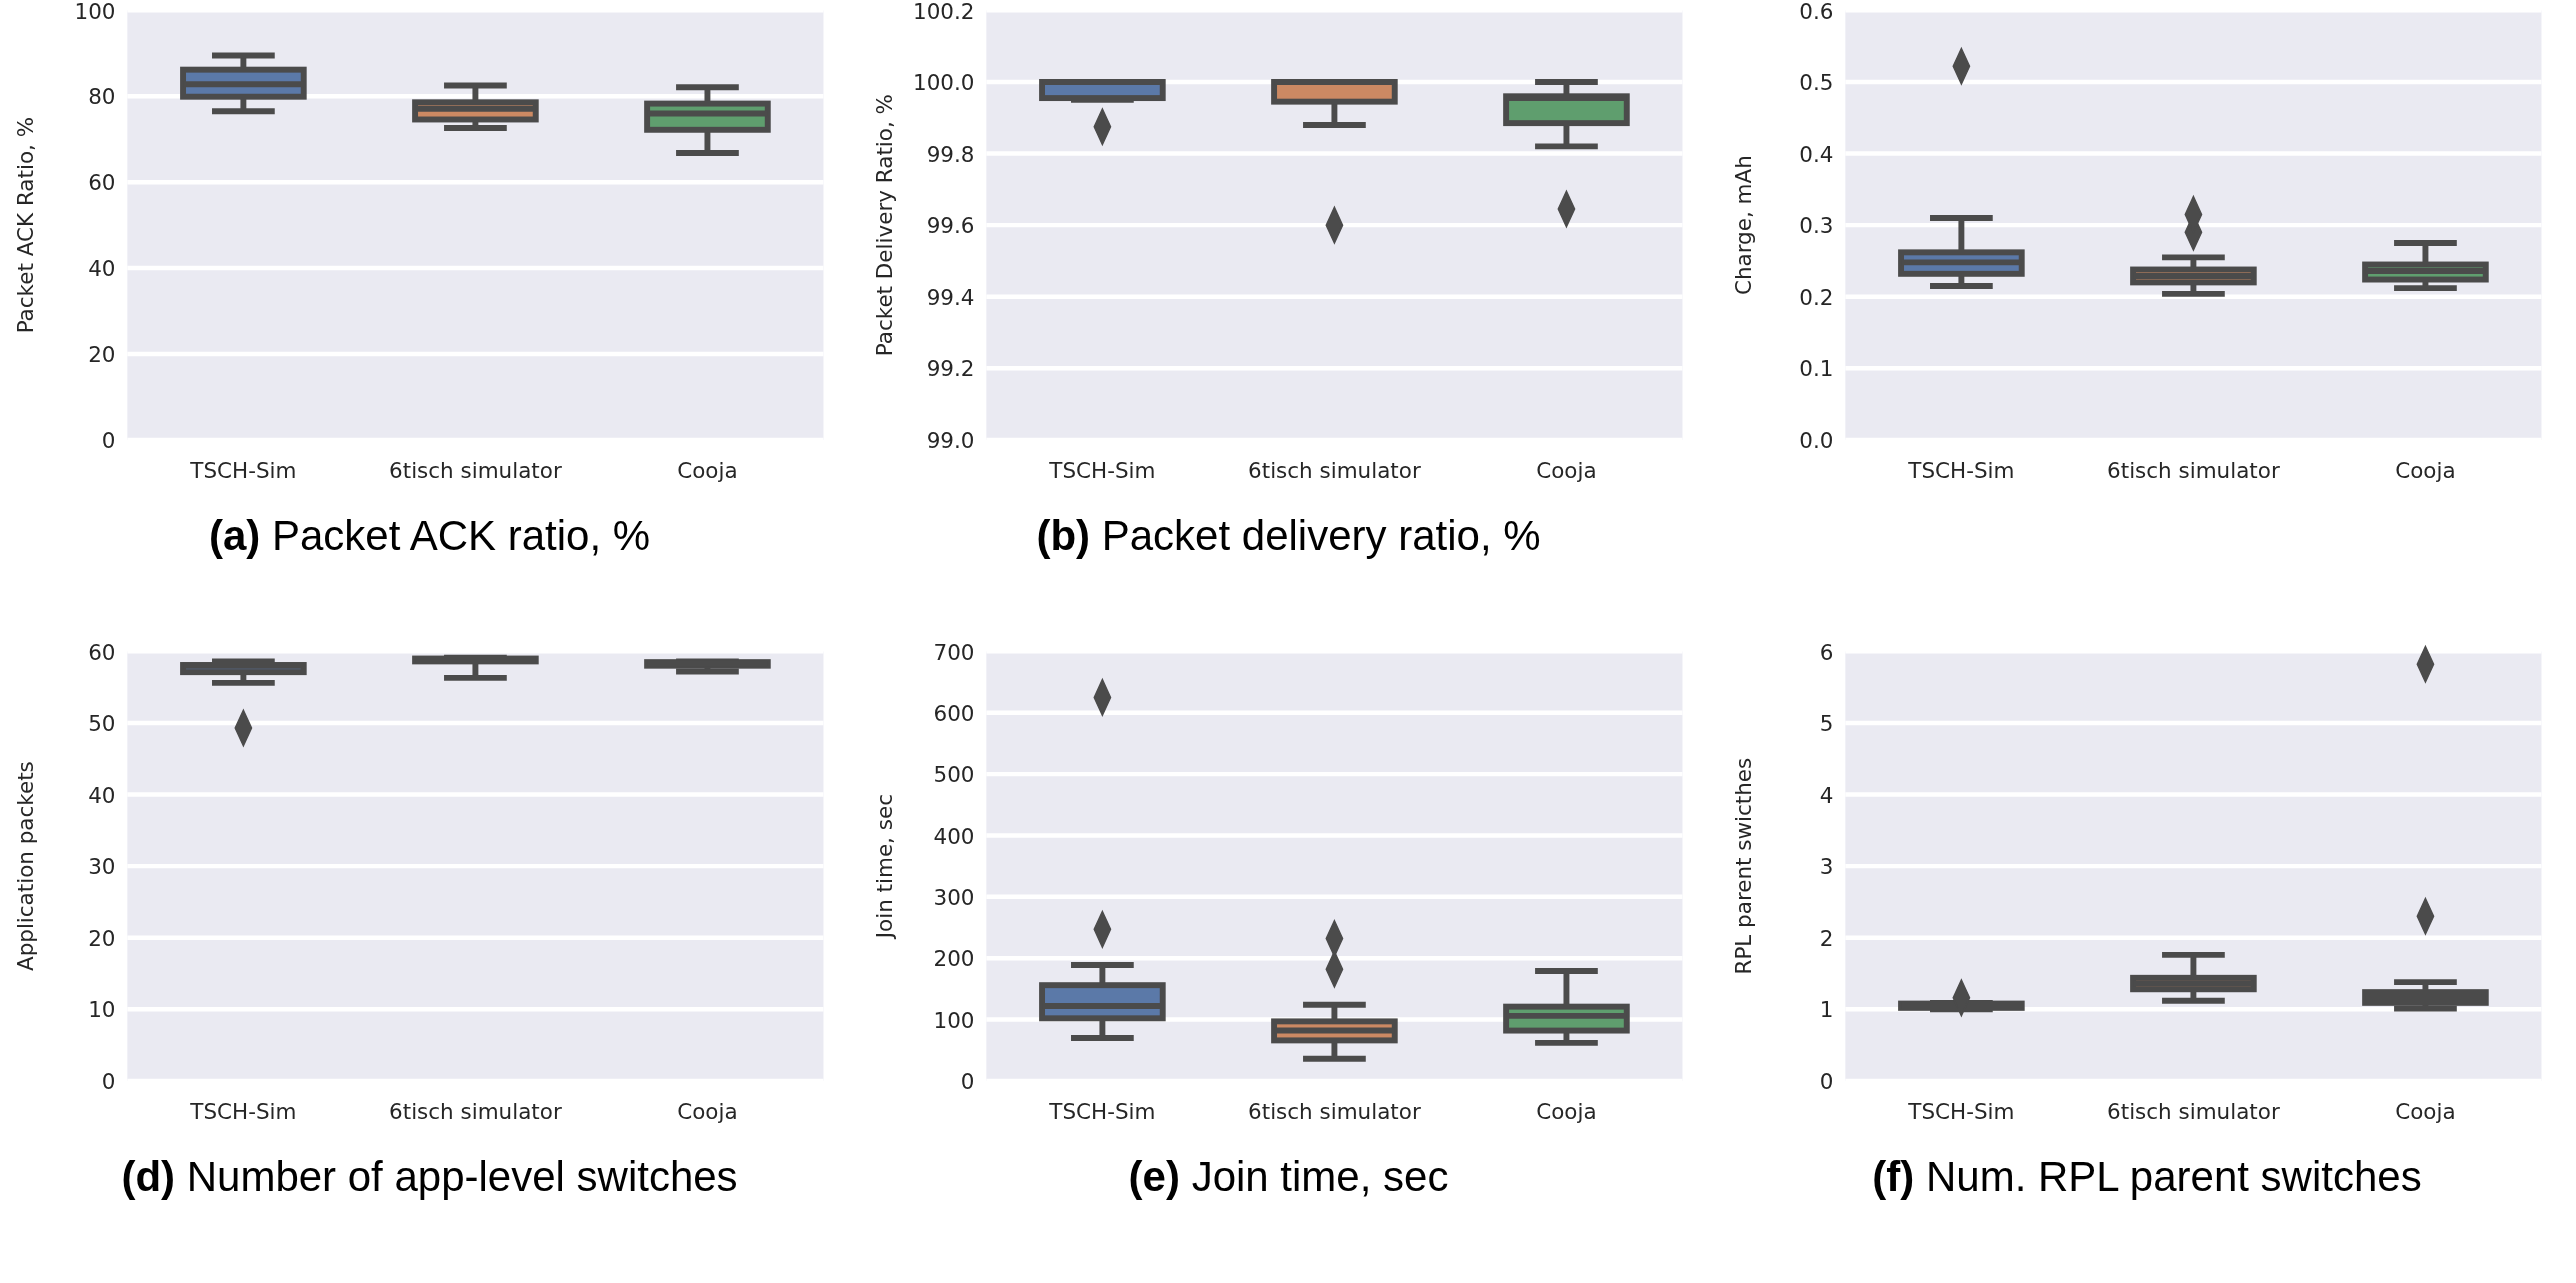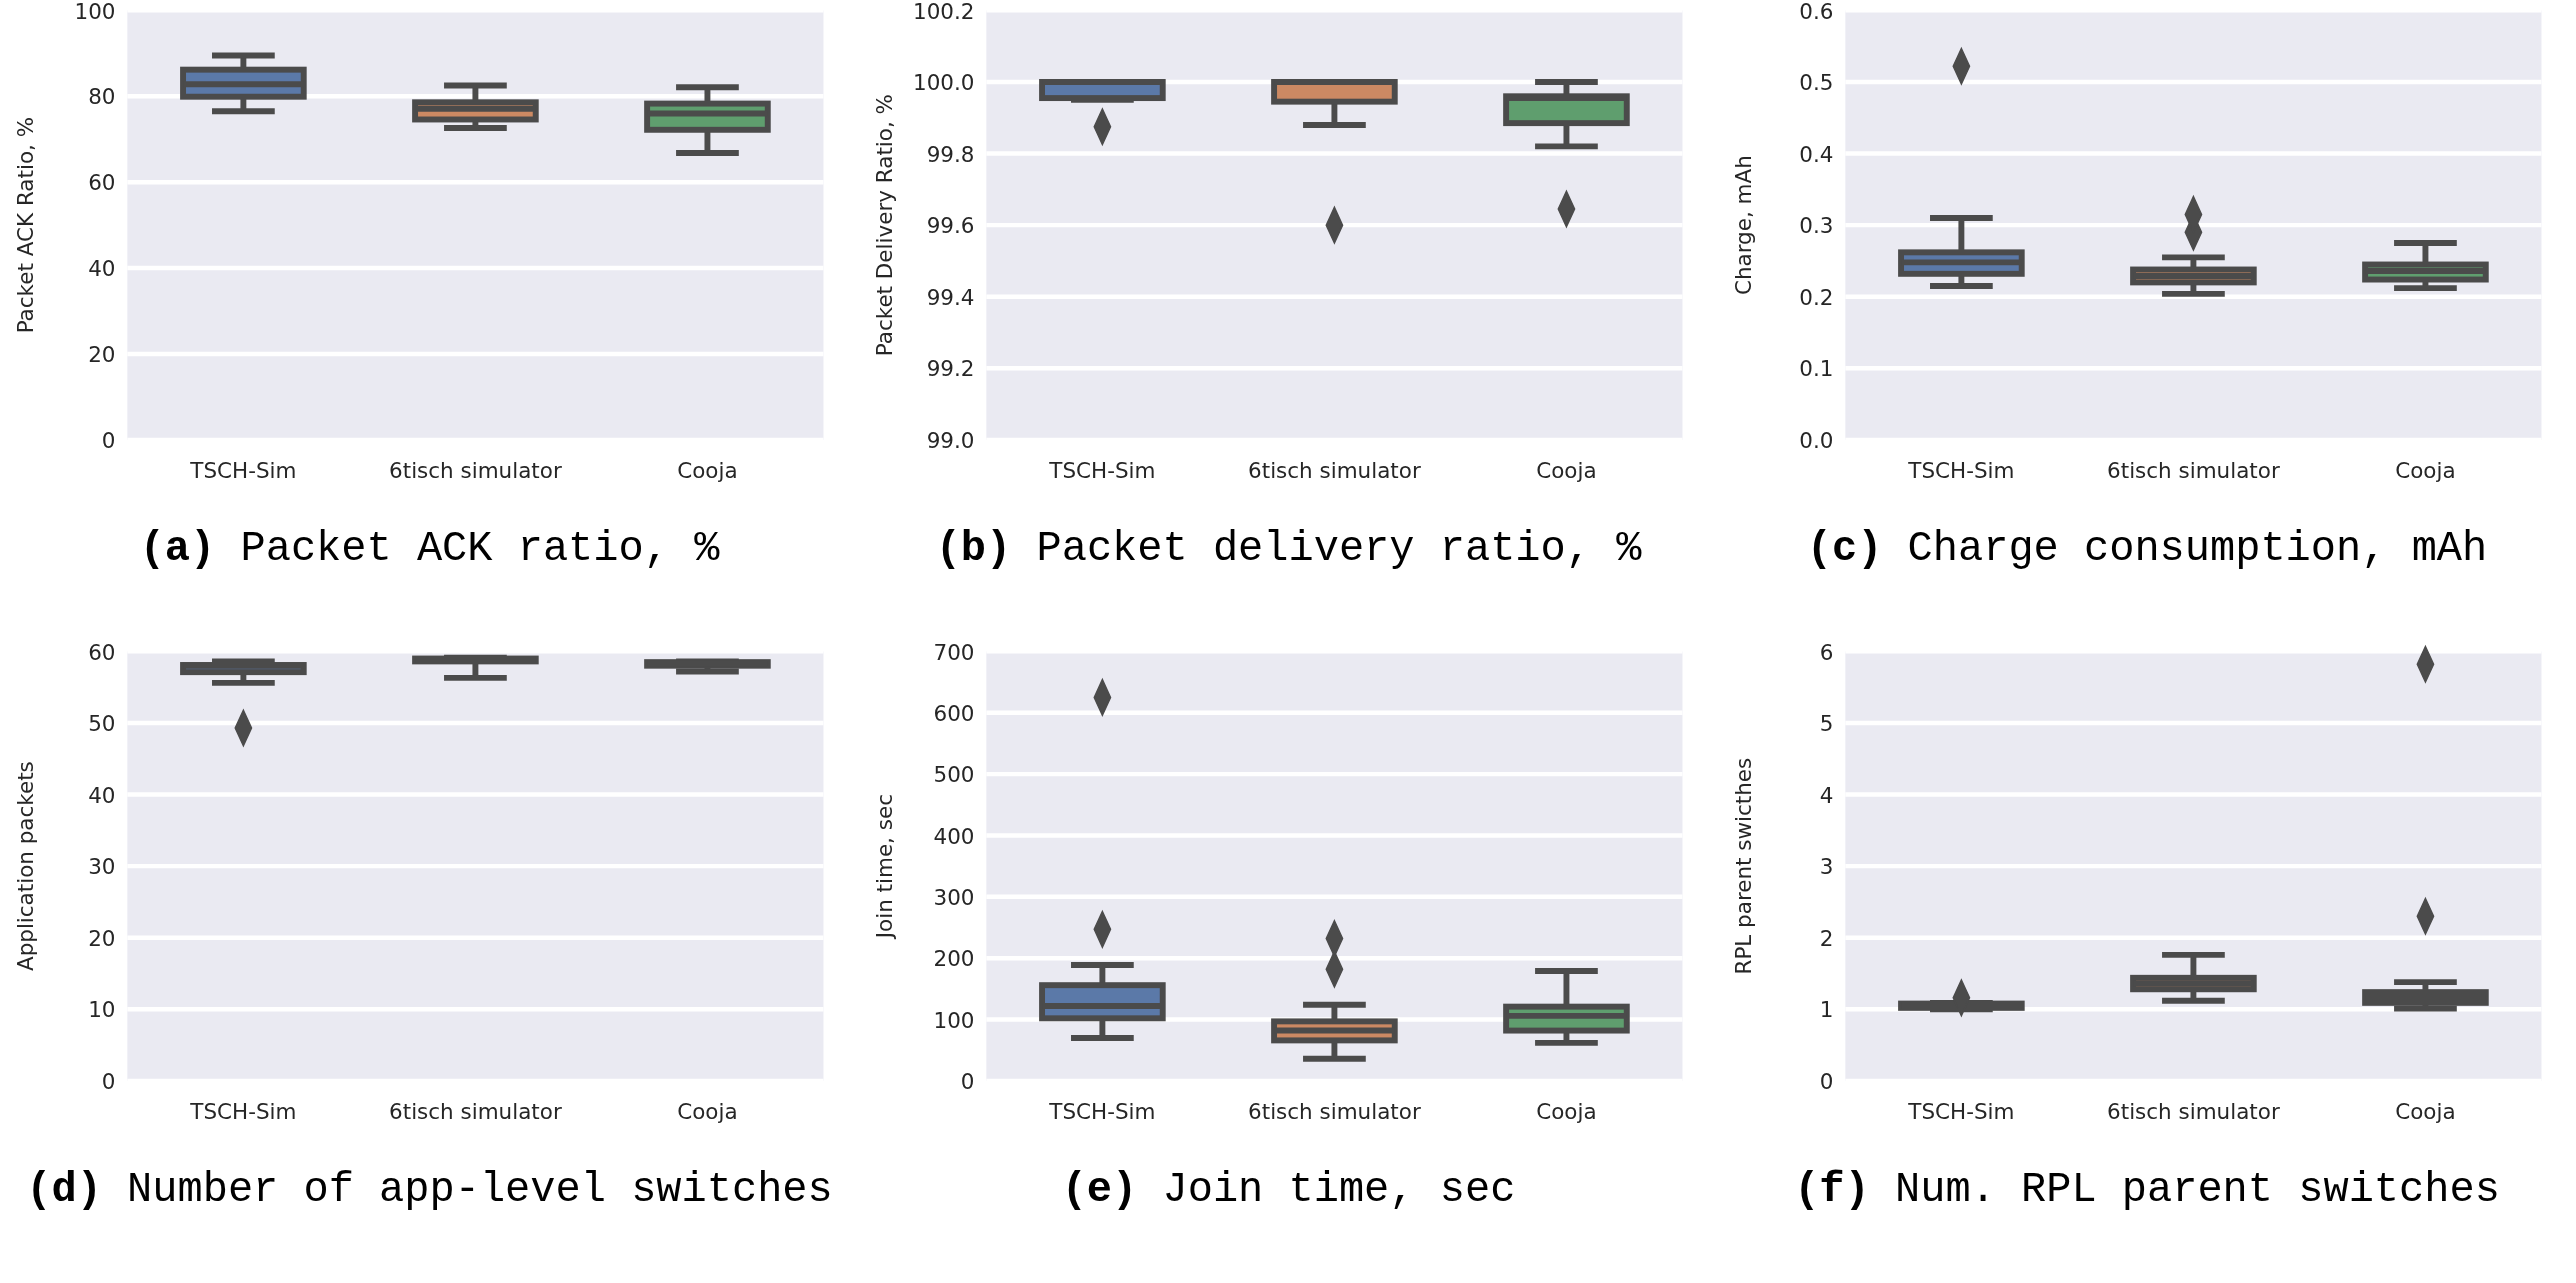--- a/index.html
+++ b/index.html
@@ -21,27 +21,27 @@
     flex-direction:column;
     align-items:center;
     box-sizing:border-box;
   }
   .plot-wrap{
     width:100%;
     flex:0 0 auto;
   }
   .plot-svg{display:block;}
   .caption{
-    font-family:Liberation Mono, monospace;
+    font-family:Liberation Sans, sans-serif;
     font-size:42px;
     color:#000;
     text-align:center;
     line-height:1.05;
     white-space:nowrap;
-    margin-top:16px;
+    margin-top:3px;
   }
   .caption .lbl{font-weight:bold;}
   
   text{font-family:"DejaVu Sans", sans-serif;fill:#262626;}
   .tick-label{font-size:29px;}
   .axis-title{font-size:29px;}
 </style>
 </head>
 <body>
 
@@ -191,21 +191,20 @@
             <line x1="955.3333333333333" x2="955.3333333333333" y1="357.1666666666667" y2="328.16666666666663" stroke="#4b4b4b" stroke-width="8"></line>
             <line x1="955.3333333333333" x2="955.3333333333333" y1="377.4666666666667" y2="389.0666666666667" stroke="#4b4b4b" stroke-width="8"></line>
             <line x1="912.9706666666666" x2="997.6959999999999" y1="328.16666666666663" y2="328.16666666666663" stroke="#4b4b4b" stroke-width="8" stroke-linecap="butt"></line>
             <line x1="912.9706666666666" x2="997.6959999999999" y1="389.0666666666667" y2="389.0666666666667" stroke="#4b4b4b" stroke-width="8" stroke-linecap="butt"></line>
             <rect x="873.8666666666666" y="357.1666666666667" width="162.93333333333334" height="20.30000000000001" fill="#5f9e6e" stroke="#4b4b4b" stroke-width="8"></rect>
             <line x1="873.8666666666666" x2="1036.8" y1="365.8666666666667" y2="365.8666666666667" stroke="#4b4b4b" stroke-width="8"></line>
           </g>
           <text x="955.3333333333333" y="646" text-anchor="middle" class="tick-label" fill="#262626">Cooja</text>
         </svg>
       </div>
-      <div class="caption"><span class="lbl">(c)</span> <span>Charge consumption, mAh</span></div>
     </div>
     <div class="cell">
       <div class="plot-wrap">
         <svg class="plot-svg" width="859" height="511" viewBox="0 0 1160 690">
           <rect x="172" y="14" width="940" height="580" fill="#eaeaf2"></rect>
           <line x1="172" x2="1112" y1="594" y2="594" stroke="#ffffff" stroke-width="6"></line>
           <line x1="172" x2="1112" y1="497.33333333333337" y2="497.33333333333337" stroke="#ffffff" stroke-width="6"></line>
           <line x1="172" x2="1112" y1="400.6666666666667" y2="400.6666666666667" stroke="#ffffff" stroke-width="6"></line>
           <line x1="172" x2="1112" y1="304" y2="304" stroke="#ffffff" stroke-width="6"></line>
           <line x1="172" x2="1112" y1="207.33333333333334" y2="207.33333333333334" stroke="#ffffff" stroke-width="6"></line>

